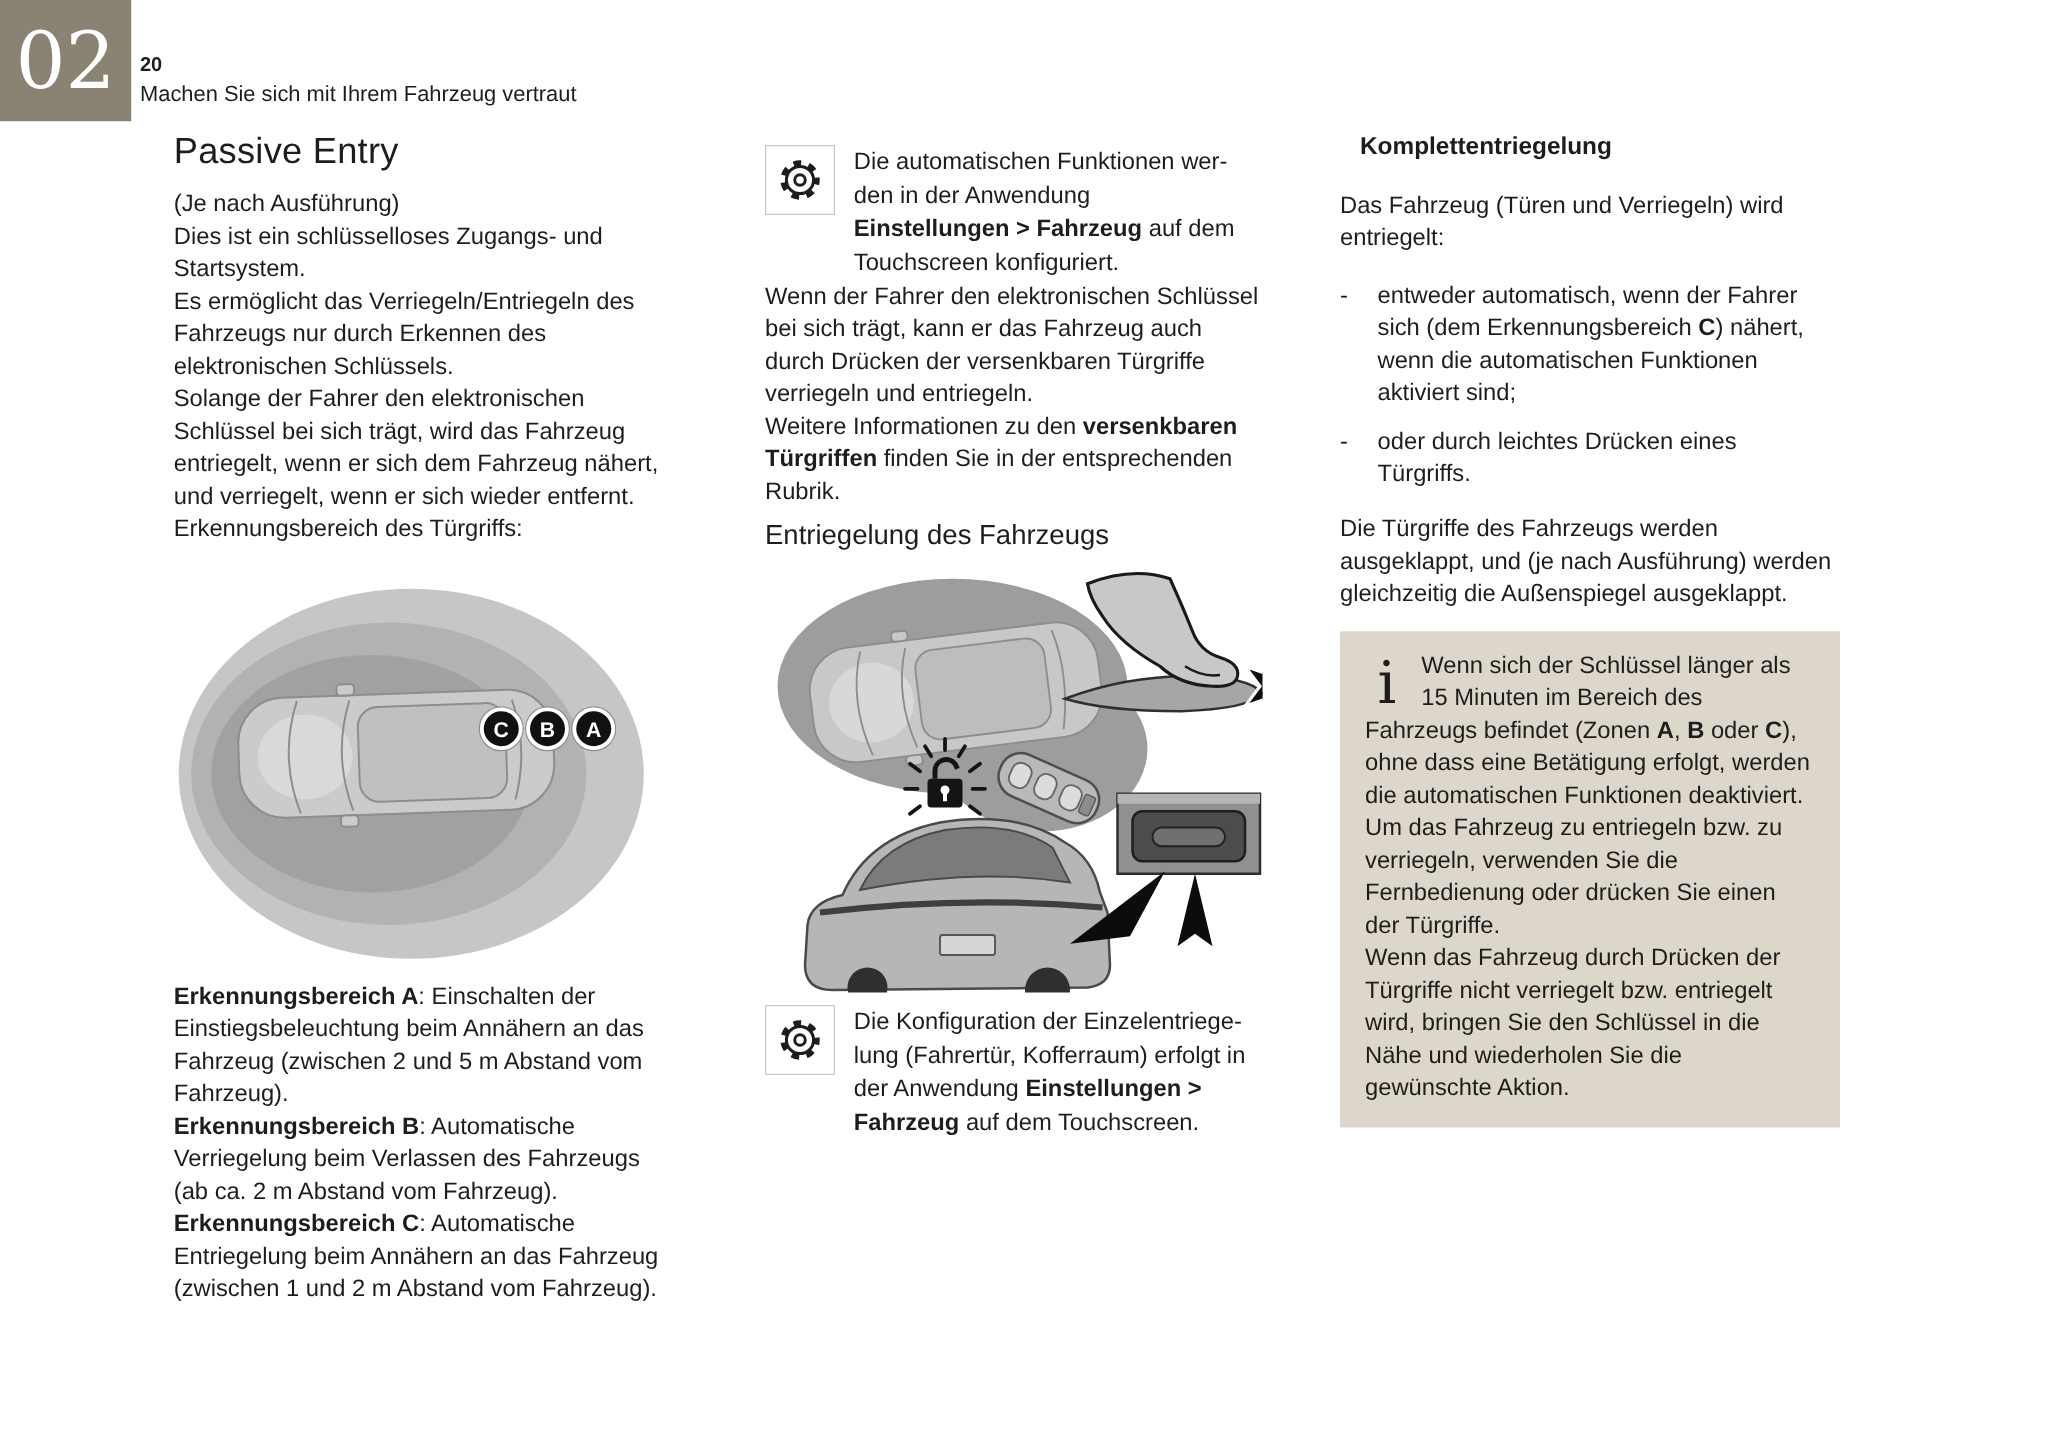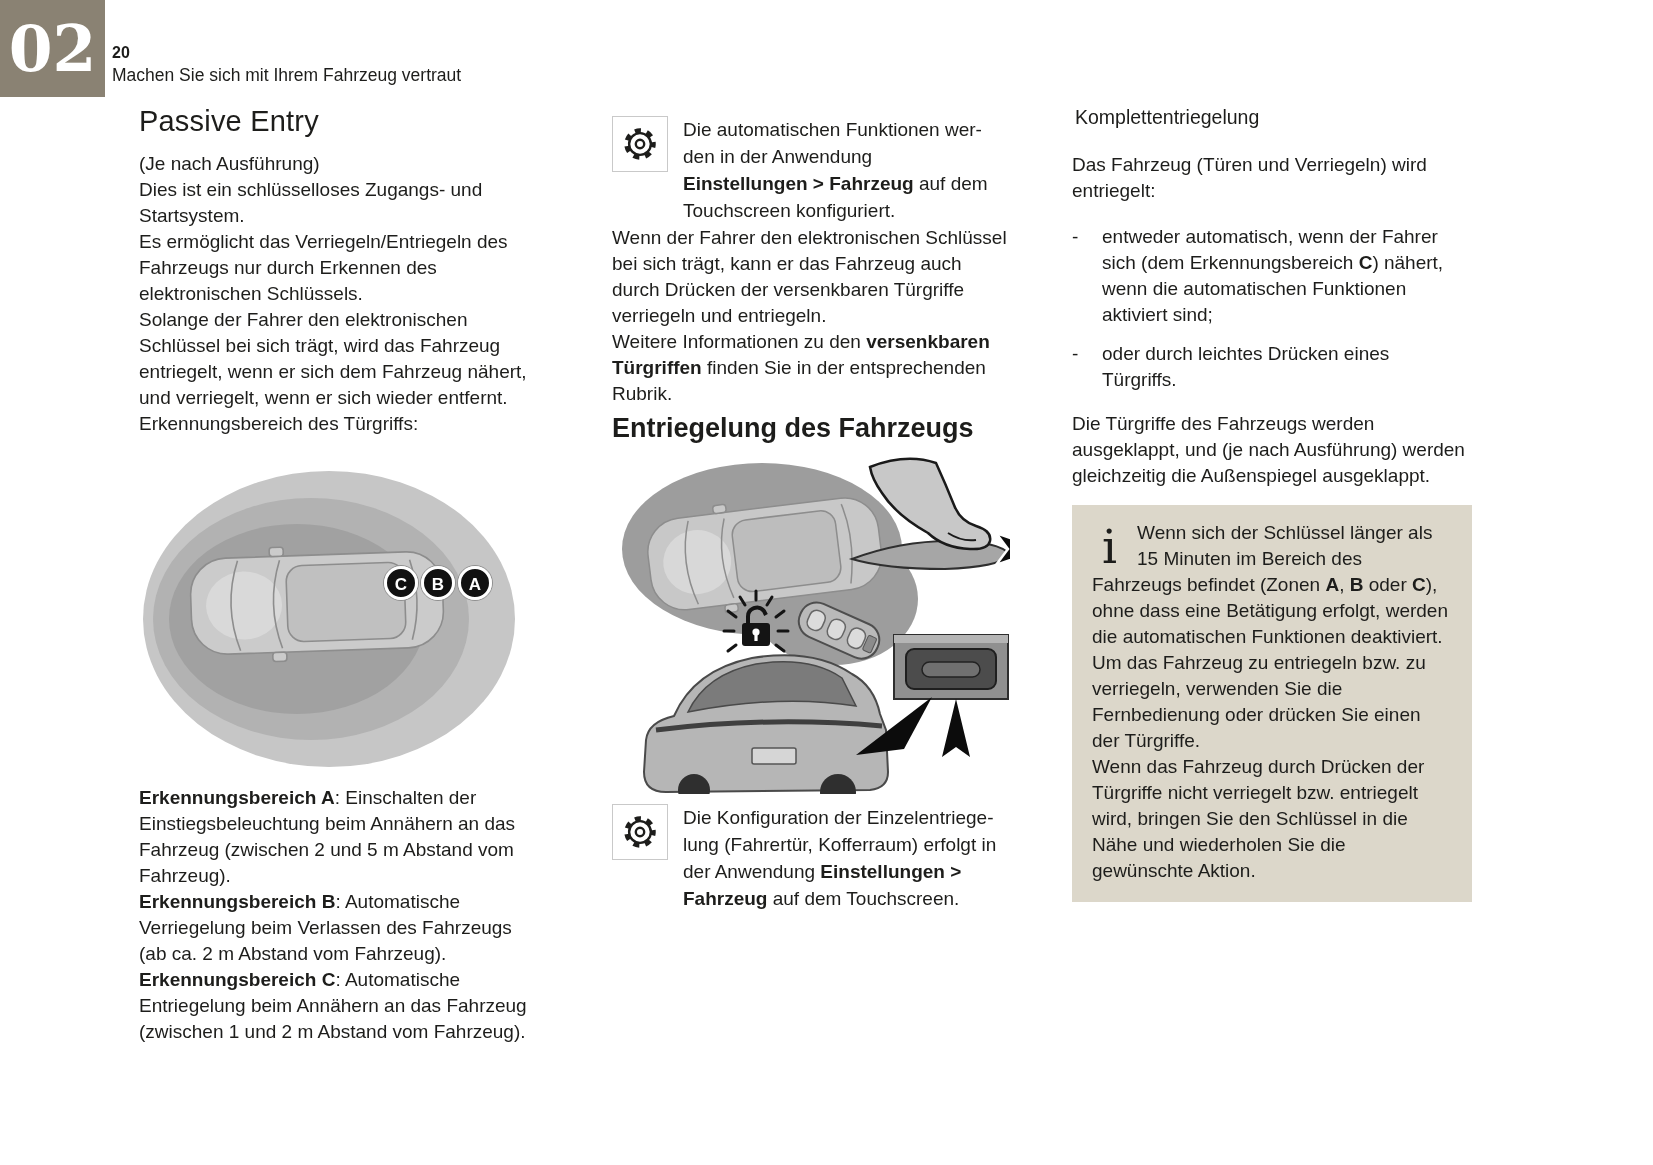--- a/index.html
+++ b/index.html
@@ -5,37 +5,37 @@
   html,body { margin:0; padding:0; background:#ffffff; }
   .page {
     position:relative; width:1653px; height:1165px; background:#ffffff;
     font-family:"Liberation Sans","DejaVu Sans",sans-serif; color:#1d1d1b;
     overflow:hidden;
   }
   
   .chapter-tab {
     position:absolute; left:0; top:0; width:105px; height:97px;
     background:#8a8273; color:#fff; display:flex; align-items:center; justify-content:center;
-    font-family:"DejaVu Serif",serif; font-size:63px; font-weight:700;
+    font-family:"DejaVu Serif",serif; font-size:63px; font-weight:400;
   }
   .runhead { position:absolute; left:112px; top:44px; }
   .runhead .num { font-weight:700; font-size:16px; }
   .runhead .title { font-size:17.5px; margin-top:3px; }
 
   .col { position:absolute; font-size:19px; line-height:26px; }
   .col1 { left:139px; top:108px; width:392px; }
   .col2 { left:612px; top:106px; width:398px; }
   .col3 { left:1072px; top:104px; width:400px; }
 
   p { margin:0; }
   b, .bold { font-weight:700; }
 
   .h-passive { font-size:29px; font-weight:400; margin:0 0 17px; letter-spacing:.2px; }
-  .h-mid { font-size:27px; font-weight:700; margin:8px 0 8px; }
-  .h-right { font-size:19.5px; font-weight:400; margin:0 3px 22px; }
+  .h-mid { font-size:22px; font-weight:400; margin:8px 0 8px; }
+  .h-right { font-size:19.5px; font-weight:700; margin:0 16px 22px; }
 
   .zone-diagram { display:block; margin:26px 0 10px; }
   .zones p { margin:0; }
 
   .media-note { display:flex; gap:15px; margin-top:10px; }
   .icon-box {
     flex:none; width:54px; height:54px; border:1px solid #c9c9c9;
     display:flex; align-items:center; justify-content:center; background:#fff;
   }
   .note-text { width:310px; line-height:27px; }

